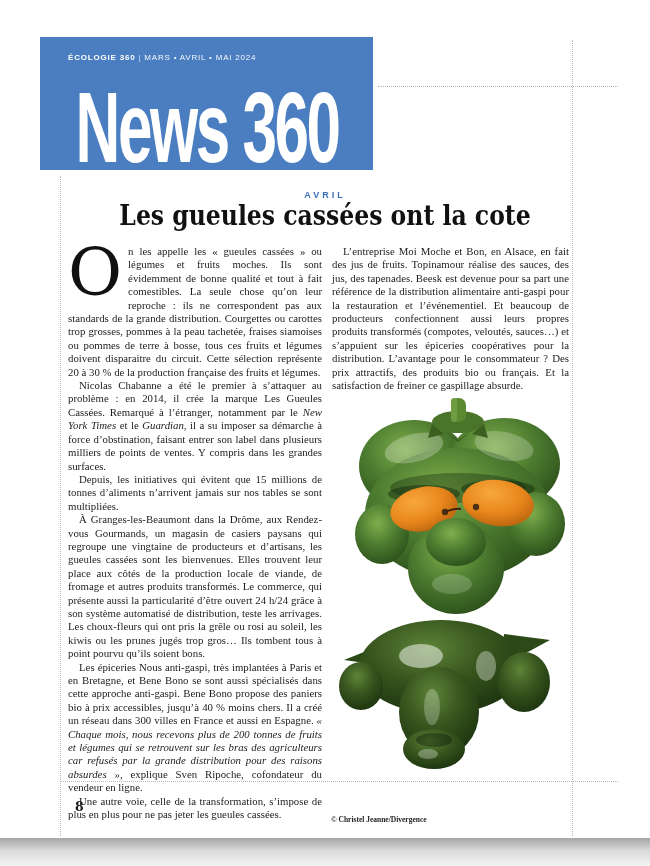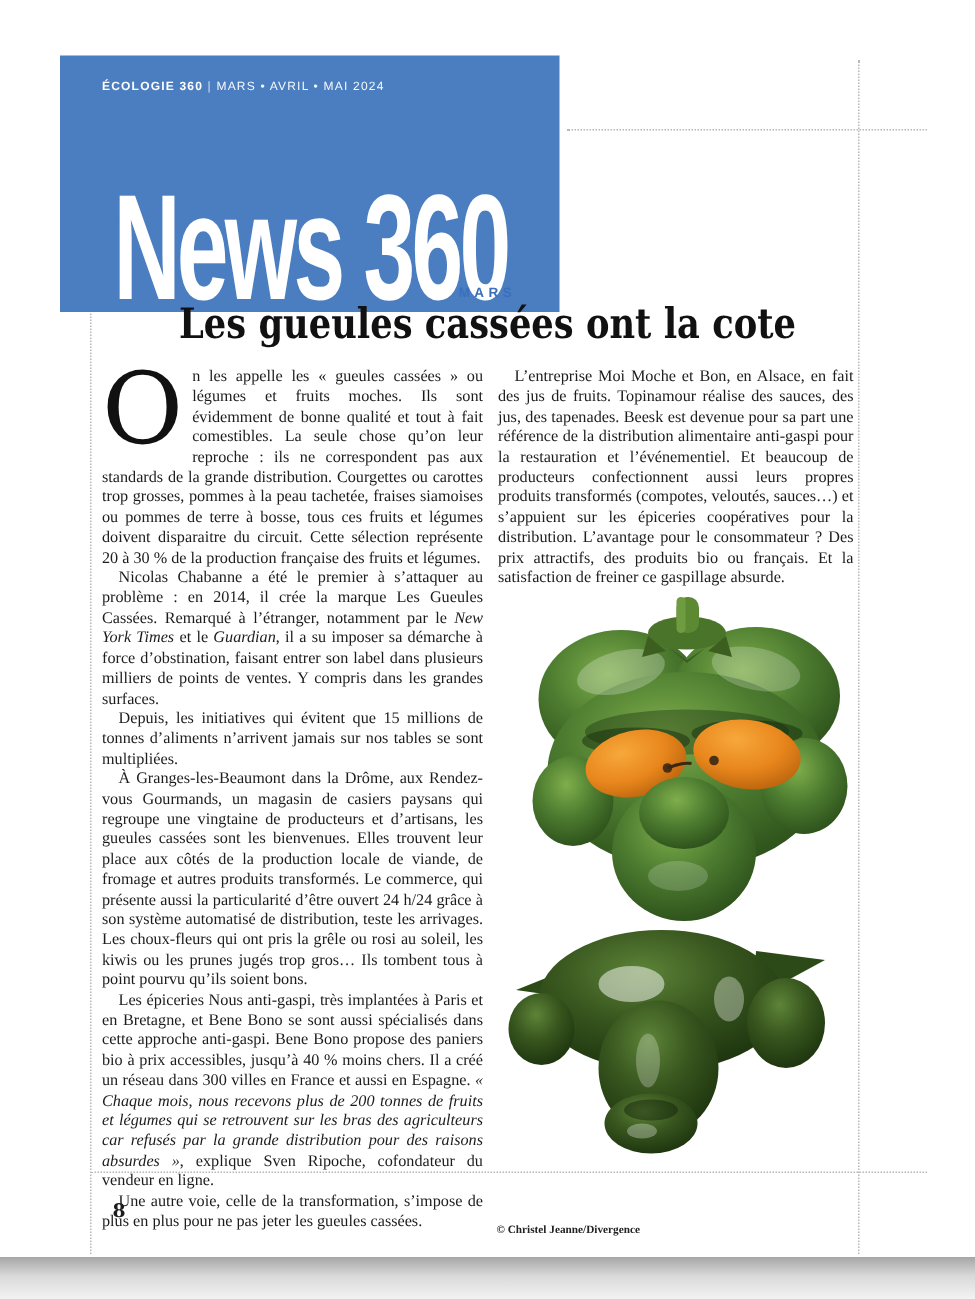--- a/index.html
+++ b/index.html
@@ -15,21 +15,21 @@
     font-family:"Liberation Serif", serif;
   }
   
   .vline{position:absolute;width:0;border-left:1px dotted var(--rule-gray);}
   .hline{position:absolute;height:0;border-top:1px dotted var(--rule-gray);}
   .vline-left{left:60px;top:176px;height:660px;}
   .vline-right{left:572px;top:40px;height:796px;}
   .hline-top{top:86px;left:378px;width:240px;}
   .hline-bottom{top:781px;left:60px;width:558px;}
   
-  .banner{position:absolute;left:40px;top:37px;width:333px;height:171px;background:var(--banner-blue);}
+  .banner{position:absolute;left:40px;top:37px;width:333px;height:133px;background:var(--banner-blue);}
   .masthead-line{
     position:absolute;left:28px;top:16px;color:#ffffff;
     font-family:"Liberation Sans", sans-serif;font-size:8px;letter-spacing:.8px;white-space:nowrap;
   }
   .masthead-brand{font-weight:bold;}
   .masthead-sep{opacity:.75;padding:0 3px;}
   .masthead-issue{font-weight:normal;opacity:.95;}
   .banner-title{
     position:absolute;left:50%;bottom:4px;transform:translateX(-50%) scaleX(.62);
     transform-origin:50% 100%;white-space:nowrap;
@@ -79,21 +79,21 @@
 <div class="hline hline-top"></div>
 <div class="hline hline-bottom"></div>
 
 <div class="banner">
   <div class="masthead-line">
     <span class="masthead-brand">ÉCOLOGIE 360</span><span class="masthead-sep">|</span><span class="masthead-issue">MARS • AVRIL • MAI 2024</span>
   </div>
   <div class="banner-title">News 360</div>
 </div>
 
-<div class="category">MARS</div>
+<div class="category">AVRIL</div>
 <h1 class="title" style="margin:0;">Les gueules cassées ont la cote</h1>
 
 <div class="col col-left">
   <div>
       <p class="body-p first"><span class="dropcap">O</span><span>n les appelle les « gueules cassées » ou légumes et fruits moches. Ils sont évidemment de bonne qualité et tout à fait comestibles. La seule chose qu’on leur reproche : ils ne correspondent pas aux standards de la grande distribution. Courgettes ou carottes trop grosses, pommes à la peau tachetée, fraises siamoises ou pommes de terre à bosse, tous ces fruits et légumes doivent disparaitre du circuit. Cette sélection représente 20 à 30 % de la production française des fruits et légumes.</span></p>
       <p class="body-p"><span>Nicolas Chabanne a été le premier à s’attaquer au problème : en 2014, il crée la marque </span><span class="seg-u">Les Gueules Cassées</span><span>. Remarqué à l’étranger, notamment par le </span><span class="seg-i">New York Times</span><span> et le </span><span class="seg-i">Guardian</span><span>, il a su imposer sa démarche à force d’obstination, faisant entrer son label dans plusieurs milliers de points de ventes. Y compris dans les grandes surfaces.</span></p>
       <p class="body-p"><span>Depuis, les initiatives qui évitent que 15 millions de tonnes d’aliments n’arrivent jamais sur nos tables se sont multipliées.</span></p>
       <p class="body-p"><span>À Granges-les-Beaumont dans la Drôme, aux </span><span class="seg-u">Rendez-vous Gourmands</span><span>, un magasin de casiers paysans qui regroupe une vingtaine de producteurs et d’artisans, les gueules cassées sont les bienvenues. Elles trouvent leur place aux côtés de la production locale de viande, de fromage et autres produits transformés. Le commerce, qui présente aussi la particularité d’être ouvert 24 h/24 grâce à son système automatisé de distribution, teste les arrivages. Les choux-fleurs qui ont pris la grêle ou rosi au soleil, les kiwis ou les prunes jugés trop gros… Ils tombent tous à point pourvu qu’ils soient bons.</span></p>
       <p class="body-p"><span>Les épiceries </span><span class="seg-u">Nous anti-gaspi</span><span>, très implantées à Paris et en Bretagne, et Bene Bono se sont aussi spécialisés dans cette approche anti-gaspi. </span><span class="seg-u">Bene Bono</span><span> propose des paniers bio à prix accessibles, jusqu’à 40 % moins chers. Il a créé un réseau dans 300 villes en France et aussi en Espagne. </span><span class="seg-i">« Chaque mois, nous recevons plus de 200 tonnes de fruits et légumes qui se retrouvent sur les bras des agriculteurs car refusés par la grande distribution pour des raisons absurdes »</span><span>, explique Sven Ripoche, cofondateur du vendeur en ligne.</span></p>
       <p class="body-p"><span>Une autre voie, celle de la transformation, s’impose de plus en plus pour ne pas jeter les gueules cassées.</span></p>

